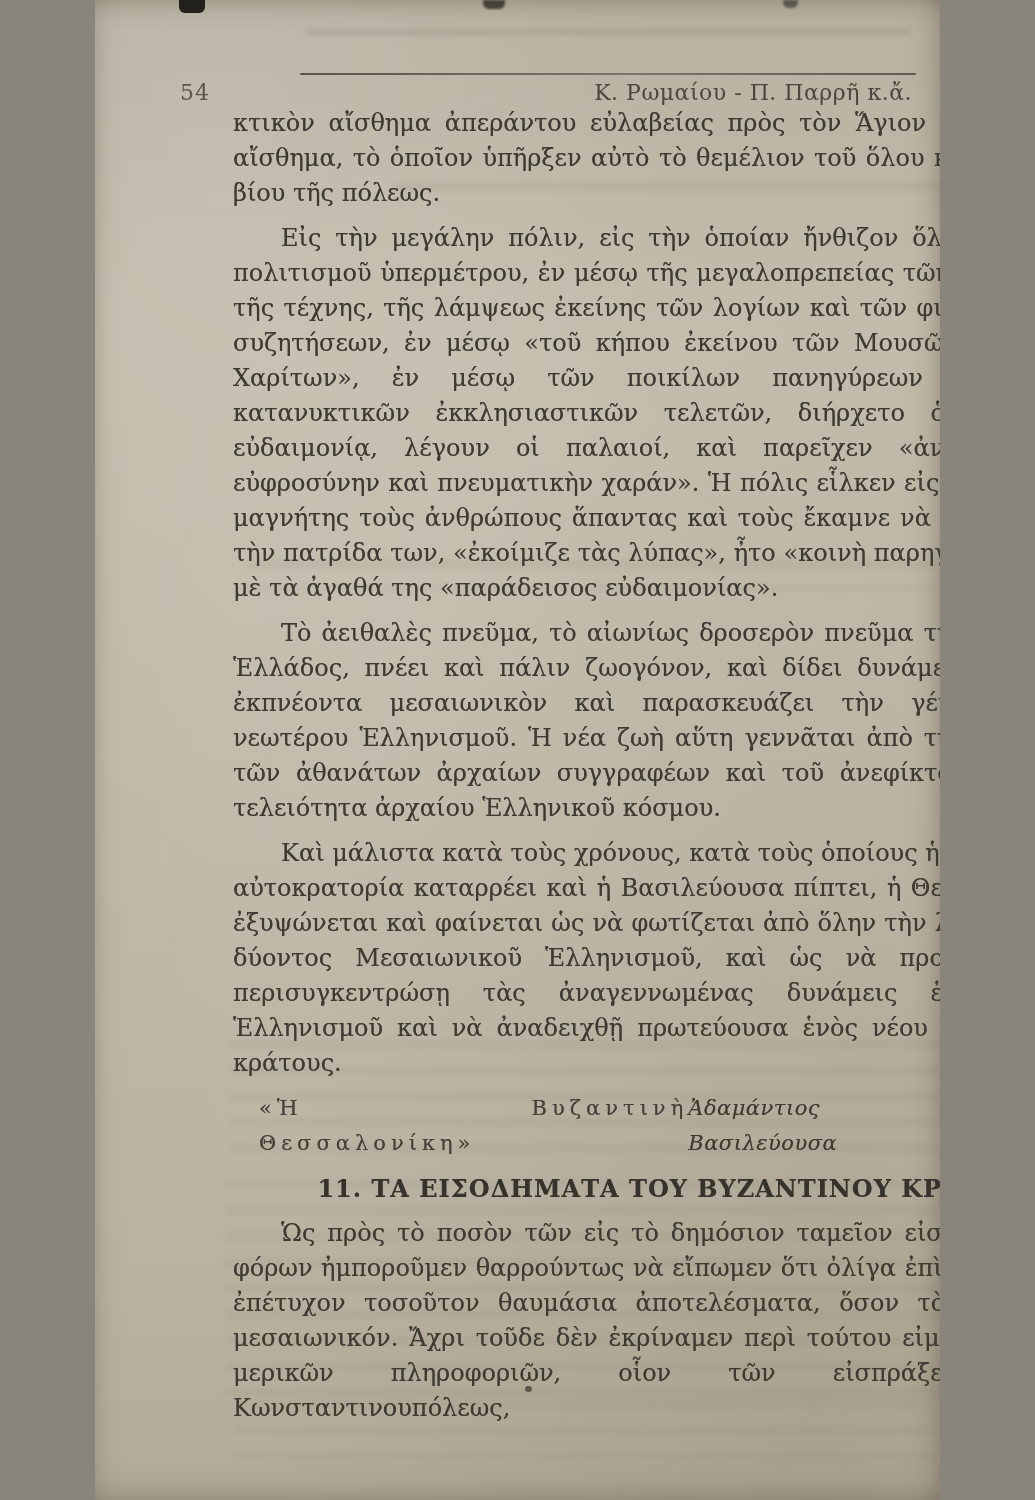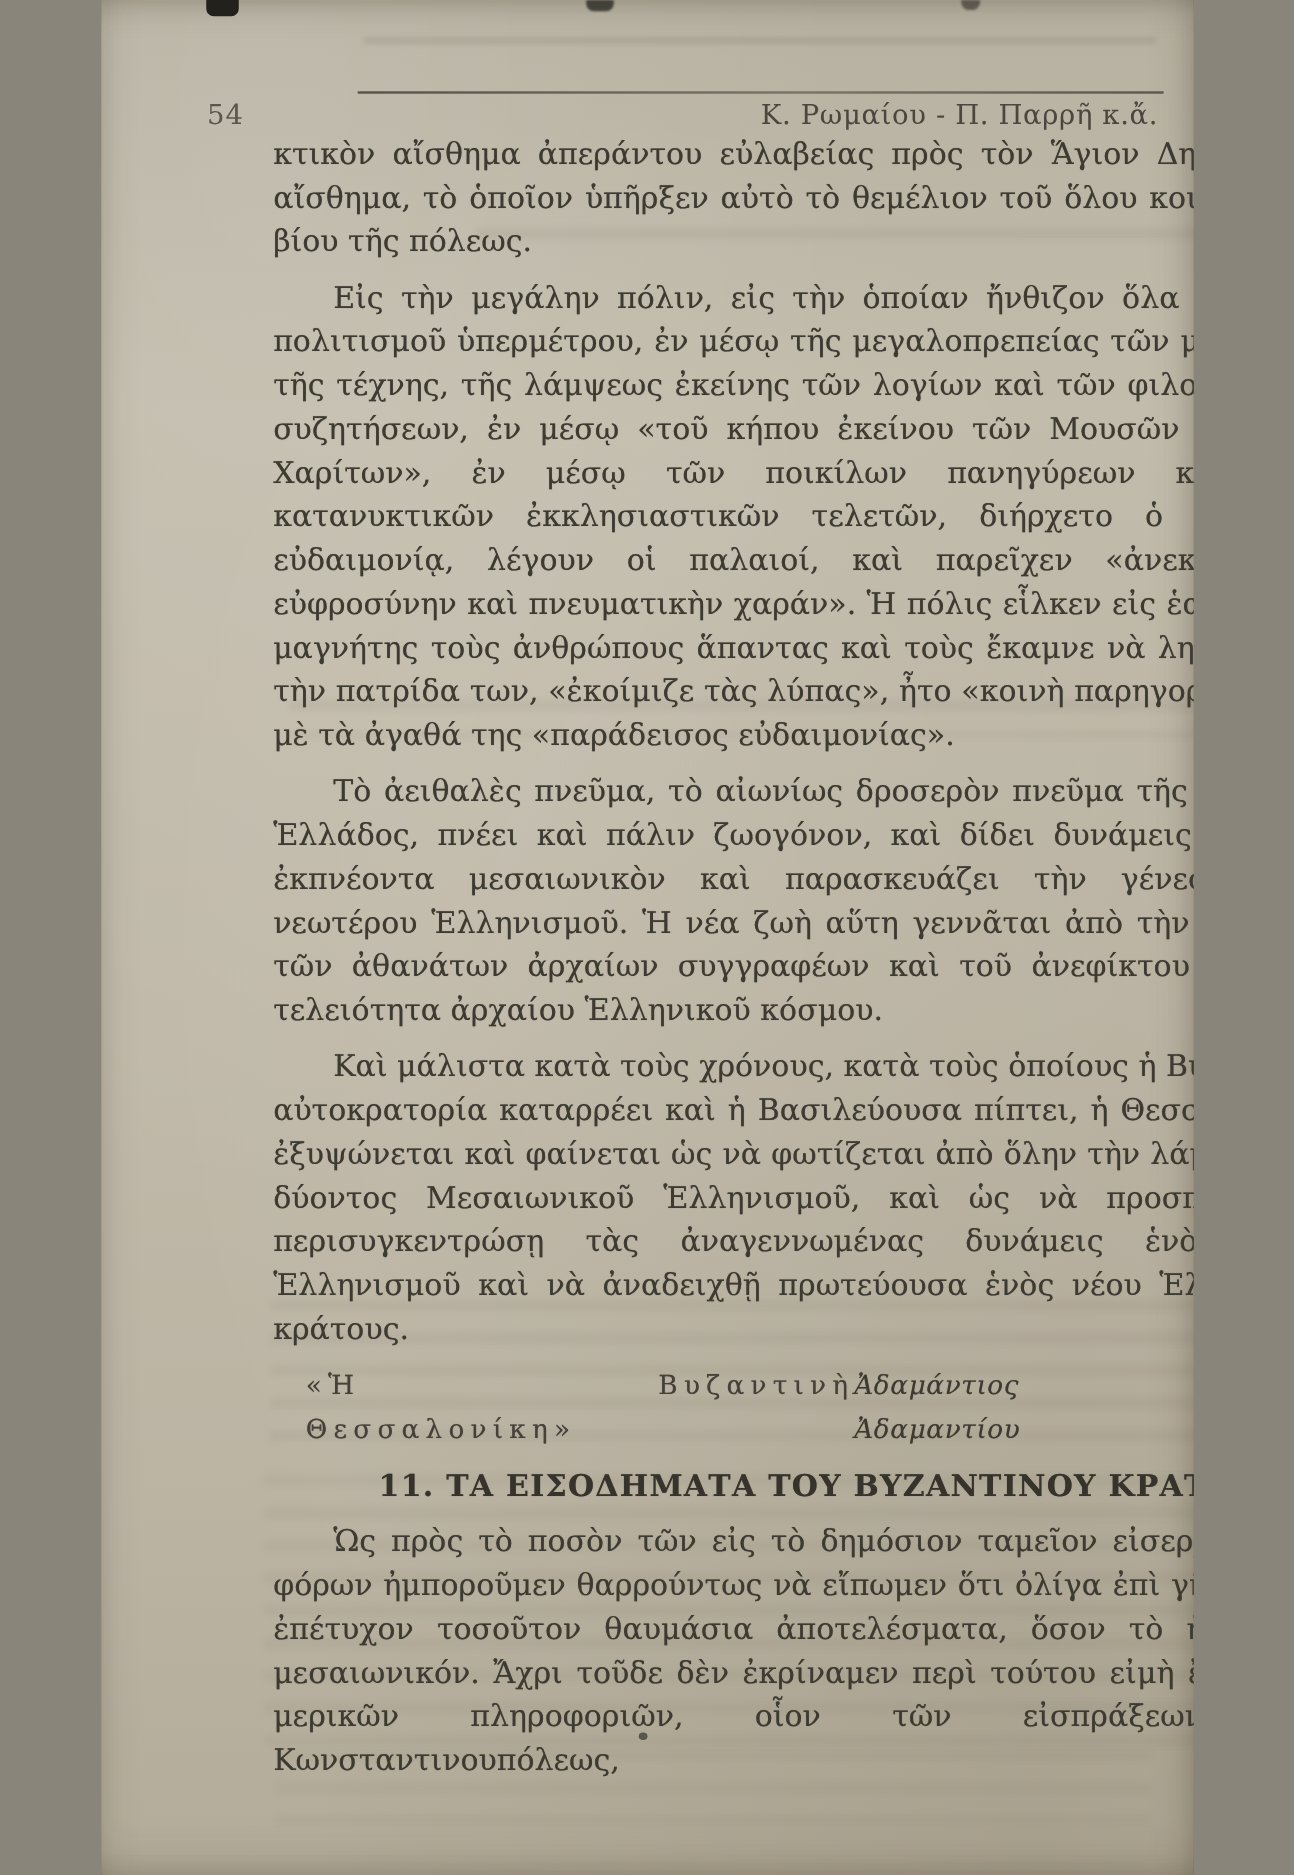--- a/index.html
+++ b/index.html
@@ -18,21 +18,20 @@
     background:
       radial-gradient(ellipse at 15% 8%, rgba(255,255,255,0.10), transparent 45%),
       radial-gradient(ellipse at 85% 95%, rgba(90,78,55,0.12), transparent 55%),
       radial-gradient(ellipse at 50% 50%, rgba(255,255,250,0.05), transparent 70%),
       linear-gradient(180deg, #b7b1a1 0%, #c2bcac 22%, #c0b9a9 55%, #bbb4a3 80%, #b3ac9a 100%);
     box-shadow:
       inset -20px 0 34px -22px rgba(70,60,42,0.40),
       inset 20px 0 34px -26px rgba(70,60,42,0.25),
       inset 0 22px 30px -24px rgba(70,60,42,0.35),
       inset 0 -26px 38px -26px rgba(70,60,42,0.30);
-    padding-left: 29px;
   }
 
   
   .header {
     position: absolute;
     top: 40px;
     left: 85px;
     right: 28px;
     display: flex;
     justify-content: space-between;
@@ -165,21 +164,21 @@
 
   <main class="content">
 
     <p class="noindent">κτικὸν αἴσθημα ἀπεράντου εὐλαβείας πρὸς τὸν Ἅγιον Δημήτριον, αἴσθημα, τὸ ὁποῖον ὑπῆρξεν αὐτὸ τὸ θεμέλιον τοῦ ὅλου κοινωνικοῦ βίου τῆς πόλεως.</p>
     <p>Εἰς τὴν μεγάλην πόλιν, εἰς τὴν ὁποίαν ἤνθιζον ὅλα τὰ ἄνθη πολιτισμοῦ ὑπερμέτρου, ἐν μέσῳ τῆς μεγαλοπρεπείας τῶν μνημείων τῆς τέχνης, τῆς λάμψεως ἐκείνης τῶν λογίων καὶ τῶν φιλολογικῶν συζητήσεων, ἐν μέσῳ «τοῦ κήπου ἐκείνου τῶν Μουσῶν καὶ τῶν Χαρίτων», ἐν μέσῳ τῶν ποικίλων πανηγύρεων καὶ τῶν κατανυκτικῶν ἐκκλησιαστικῶν τελετῶν, διήρχετο ὁ βίος ἐν εὐδαιμονίᾳ, λέγουν οἱ παλαιοί, καὶ παρεῖχεν «ἀνεκλάλητον εὐφροσύνην καὶ πνευματικὴν χαράν». Ἡ πόλις εἷλκεν εἰς ἑαυτὴν ὡς μαγνήτης τοὺς ἀνθρώπους ἅπαντας καὶ τοὺς ἔκαμνε νὰ λησμονοῦν τὴν πατρίδα των, «ἐκοίμιζε τὰς λύπας», ἦτο «κοινὴ παρηγορία», ἦτο μὲ τὰ ἀγαθά της «παράδεισος εὐδαιμονίας».</p>
     <p>Τὸ ἀειθαλὲς πνεῦμα, τὸ αἰωνίως δροσερὸν πνεῦμα τῆς ἀρχαίας Ἑλλάδος, πνέει καὶ πάλιν ζωογόνον, καὶ δίδει δυνάμεις εἰς τὸν ἐκπνέοντα μεσαιωνικὸν καὶ παρασκευάζει τὴν γένεσιν τοῦ νεωτέρου Ἑλληνισμοῦ. Ἡ νέα ζωὴ αὕτη γεννᾶται ἀπὸ τὴν μελέτην τῶν ἀθανάτων ἀρχαίων συγγραφέων καὶ τοῦ ἀνεφίκτου εἰς τὴν τελειότητα ἀρχαίου Ἑλληνικοῦ κόσμου.</p>
     <p>Καὶ μάλιστα κατὰ τοὺς χρόνους, κατὰ τοὺς ὁποίους ἡ Βυζαντινὴ αὐτοκρατορία καταρρέει καὶ ἡ Βασιλεύουσα πίπτει, ἡ Θεσσαλονίκη ἐξυψώνεται καὶ φαίνεται ὡς νὰ φωτίζεται ἀπὸ ὅλην τὴν λάμψιν τοῦ δύοντος Μεσαιωνικοῦ Ἑλληνισμοῦ, καὶ ὡς νὰ προσπαθῇ νὰ περισυγκεντρώσῃ τὰς ἀναγεννωμένας δυνάμεις ἑνὸς νέου Ἑλληνισμοῦ καὶ νὰ ἀναδειχθῇ πρωτεύουσα ἑνὸς νέου Ἑλληνικοῦ κράτους.</p>
 
     <div class="citation">
       <span class="cit-source">«Ἡ Βυζαντινὴ Θεσσαλονίκη»</span>
-      <span class="cit-author">Ἀδαμάντιος Ἀδαμαντίου</span>
+      <span class="cit-author">Ἀδαμάντιος Βασιλεύουσα</span>
     </div>
 
     <p class="section-heading">11. ΤΑ ΕΙΣΟΔΗΜΑΤΑ ΤΟΥ ΒΥΖΑΝΤΙΝΟΥ ΚΡΑΤΟΥΣ</p>
 
     <p>Ὡς πρὸς τὸ ποσὸν τῶν εἰς τὸ δημόσιον ταμεῖον εἰσερχομένων φόρων ἠμποροῦμεν θαρρούντως νὰ εἴπωμεν ὅτι ὀλίγα ἐπὶ γῆς κράτη ἐπέτυχον τοσοῦτον θαυμάσια ἀποτελέσματα, ὅσον τὸ ἡμέτερον μεσαιωνικόν. Ἄχρι τοῦδε δὲν ἐκρίναμεν περὶ τούτου εἰμὴ ἔκ τινων μερικῶν πληροφοριῶν, οἷον τῶν εἰσπράξεων τῆς Κωνσταντινουπόλεως,</p>
 
   </main>
 
 </div>
 

